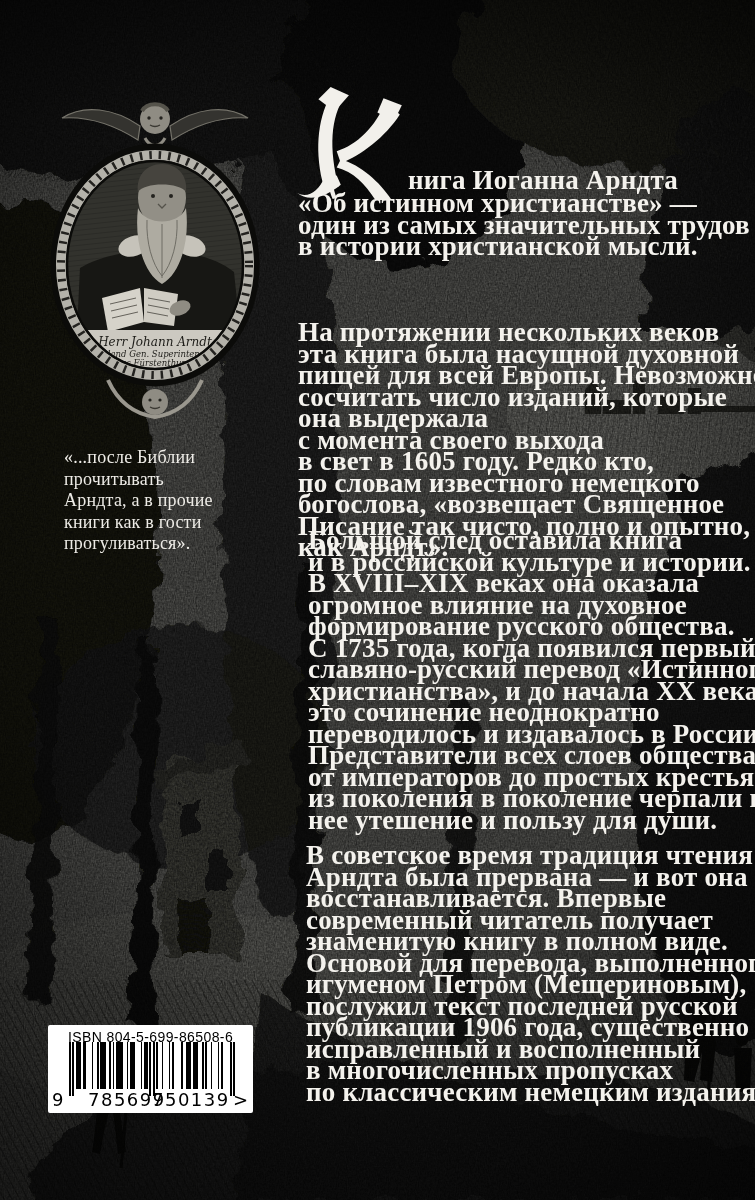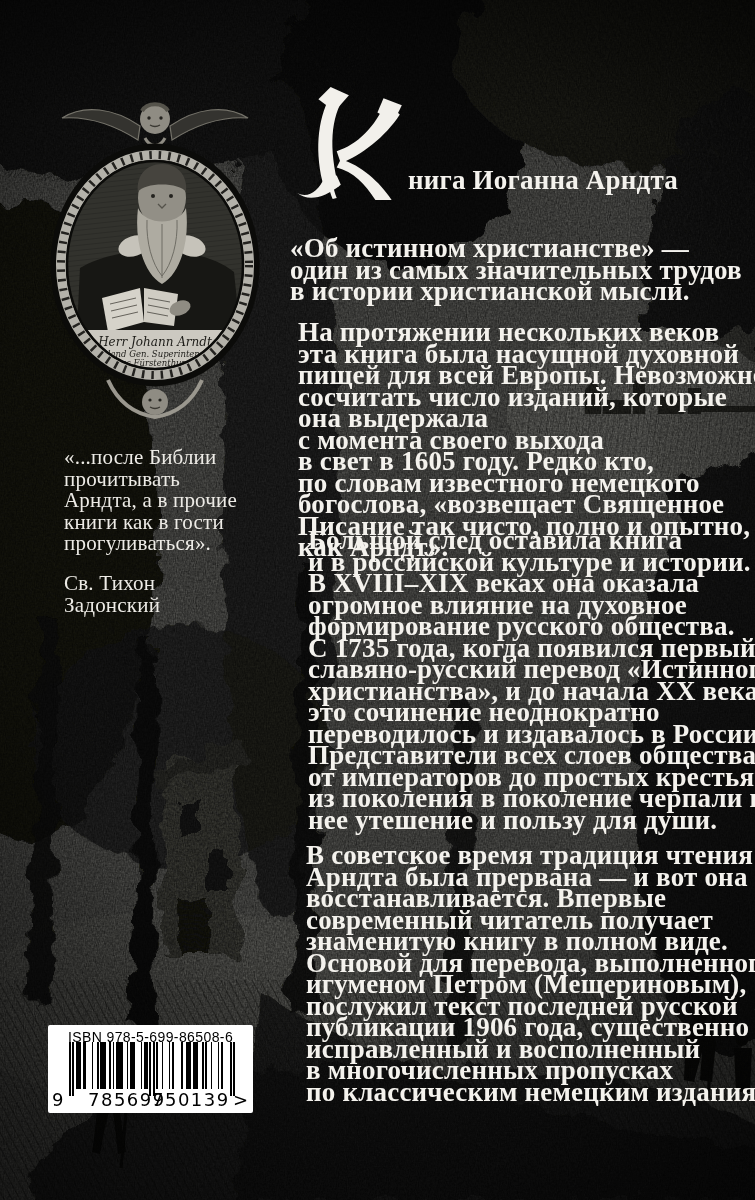--- a/index.html
+++ b/index.html
@@ -6,21 +6,21 @@
   .page{position:relative;width:755px;height:1200px;overflow:hidden;background:#50504d;
         font-family:"Liberation Serif","DejaVu Serif",serif;}
   #bg-svg{position:absolute;left:0;top:0;z-index:0;}
   .vignette{position:absolute;inset:0;z-index:1;pointer-events:none;
     background:
       linear-gradient(rgba(0,0,0,.30), rgba(0,0,0,0) 10%),
       radial-gradient(ellipse 95% 75% at 48% 42%, rgba(0,0,0,0) 52%, rgba(0,0,0,.45) 100%);}
   .layer{position:absolute;inset:0;z-index:2;}
   .txt{position:absolute;color:#f4f2ed;white-space:pre;letter-spacing:.2px;}
   .body-txt{font-size:27px;line-height:21.5px;font-weight:700;}
-  .quote-txt{font-size:21px;line-height:21.5px;font-weight:400;color:#edebe6;font-family:Liberation Serif, serif;}
+  .quote-txt{font-size:18px;line-height:21.5px;font-weight:400;color:#edebe6;font-family:Liberation Serif, serif;}
   .dropcap-svg{position:absolute;left:294px;top:86px;}
   .portrait-svg{position:absolute;left:50px;top:92px;}
   .barcode{position:absolute;left:48px;top:1025px;width:205px;height:88px;background:#ffffff;
            border-radius:2px;}
   .isbn{position:absolute;top:4px;left:0;width:100%;text-align:center;color:#000;
         font-family:"Liberation Sans","DejaVu Sans",sans-serif;font-size:14px;letter-spacing:.4px;
         white-space:pre;}
   #barcode-bars{position:absolute;left:21px;top:17px;}
   .bdigits{position:absolute;top:64px;color:#000;font-family:"DejaVu Sans","Liberation Sans",sans-serif;
            font-size:18px;white-space:pre;}
@@ -209,37 +209,35 @@
         <circle cx="110" cy="308" r="1.6" fill="#24231f"></circle>
         <path d="M100,315 Q105,318 110,315" fill="none" stroke="#3a3832" stroke-width="1.3"></path>
       </g>
     </svg>
 
     <div class="txt quote-txt" style="left:64px;top:447px;">«...после Библии
 прочитывать
 Арндта, а в прочие
 книги как в гости
 прогуливаться».</div>
-    <div class="txt quote-txt" style="left:64px;top:573px;">Св. Тихон
-Задонский</div>
 
     <svg class="dropcap-svg" width="118" height="114" viewBox="0 0 116 112">
       <g fill="#f2f0eb">
         <path d="M38,6 C24,28 20,60 28,94 L44,99 C34,62 36,30 50,10 Z"></path>
         <path d="M36,1 L54,9 L40,25 L24,13 Z"></path>
         <path d="M30,90 C24,104 13,111 3,105 C14,114 30,110 46,97 L42,88 Z"></path>
         <path d="M42,64 C62,58 80,40 90,16 L104,28 C90,50 66,68 46,76 Z"></path>
         <path d="M88,12 L106,19 L98,35 L82,26 Z"></path>
         <path d="M46,72 C66,78 84,94 96,112 L80,112 C70,96 58,84 42,80 Z"></path>
         <path d="M34,78 C33,92 34,102 38,111 L42,110 C38,100 37,90 38,80 Z"></path>
       </g>
     </svg>
 
     <div class="txt body-txt" style="left:408px;top:170px;">нига Иоганна Арндта</div>
-    <div class="txt body-txt" style="left:290px;top:193px;margin-top:45px;">«Об истинном христианстве» —
+    <div class="txt body-txt" style="left:298px;top:193px;">«Об истинном христианстве» —
 один из самых значительных трудов
 в истории христианской мысли.</div>
     <div class="txt body-txt" style="left:298px;top:278px;margin-top:44px;">На протяжении нескольких веков
 эта книга была насущной духовной
 пищей для всей Европы. Невозможно
 сосчитать число изданий, которые
 она выдержала
 с момента своего выхода
 в свет в 1605 году. Редко кто,
 по словам известного немецкого
@@ -267,21 +265,21 @@
 знаменитую книгу в полном виде.
 Основой для перевода, выполненного
 игуменом Петром (Мещериновым),
 послужил текст последней русской
 публикации 1906 года, существенно
 исправленный и восполненный
 в многочисленных пропусках
 по классическим немецким изданиям.</div>
 
     <div class="barcode">
-      <div class="isbn">ISBN 978-5-699-86508-6</div>
+      <div class="isbn">ISBN 804-5-699-86508-6</div>
       <svg id="barcode-bars" width="166" height="54" viewBox="0 0 95 54" preserveAspectRatio="none" shape-rendering="crispEdges" fill="#000">
           <rect x="0" y="0" width="1" height="54"></rect>
           <rect x="2" y="0" width="1" height="54"></rect>
           <rect x="4" y="0" width="3" height="47"></rect>
           <rect x="8" y="0" width="2" height="47"></rect>
           <rect x="13" y="0" width="1" height="47"></rect>
           <rect x="16" y="0" width="1" height="47"></rect>
           <rect x="18" y="0" width="3" height="47"></rect>
           <rect x="23" y="0" width="1" height="47"></rect>
           <rect x="25" y="0" width="1" height="47"></rect>

